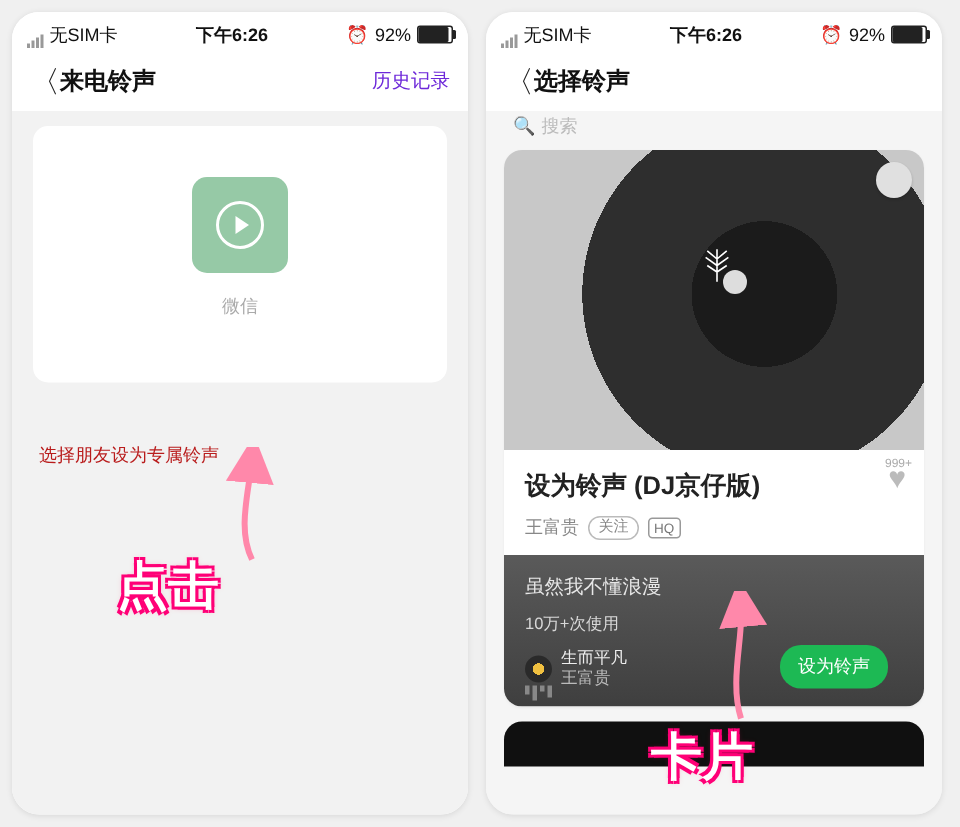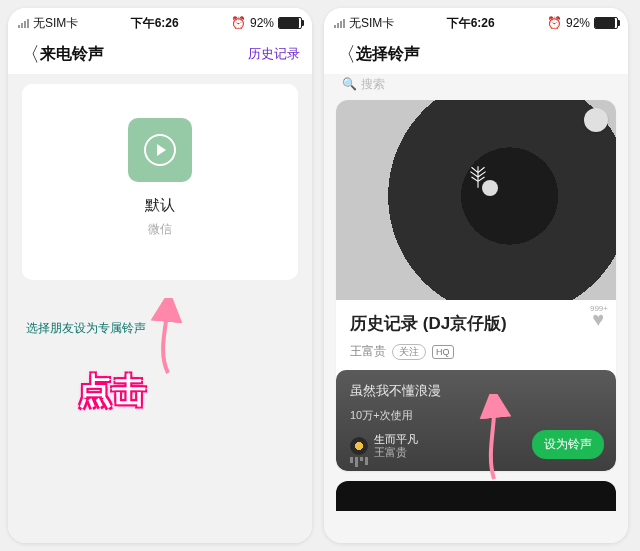--- a/index.html
+++ b/index.html
@@ -30,21 +30,21 @@
   .status-bar {
     height: 22px;
     display: flex;
     align-items: center;
     justify-content: space-between;
     padding: 4px 10px 0 10px;
     font-size: 12px;
     color: #111;
     background: #fff;
   }
-  .status-left { display:flex; align-items:center; gap:4px; font-weight:500;}
+  .status-left { display:flex; align-items:flex-end; gap:4px; font-weight:500;}
   .status-right { display:flex; align-items:center; gap:4px; }
   .sig {
     display:inline-flex; align-items:flex-end; gap:1px; height:10px;
   }
   .sig span { width:2px; background:#999; display:inline-block;}
   .sig span:nth-child(1){height:3px;}
   .sig span:nth-child(2){height:5px;}
   .sig span:nth-child(3){height:7px;}
   .sig span:nth-child(4){height:9px;}
   .batt {
@@ -91,21 +91,21 @@
   .play-circle { width:28px; height:28px; border-radius:50%; border:2px solid #fff;
     display:flex;align-items:center;justify-content:center;}
   .play-tri { width:0;height:0;border-left:9px solid #fff;border-top:6px solid transparent;border-bottom:6px solid transparent; margin-left:2px;}
   .tone-name { font-size:15px; color:#222; font-weight:500; margin-bottom:6px;}
   .tone-source { font-size:12px; color:#aaa; margin-bottom:24px;}
   .swap-btn {
     background:#f5f5f5; border-radius:6px; padding:10px 0;
     font-size:15px; color:#222; font-weight:500;
   }
   .tip {
-    font-size:12px; color:#0f766e; margin-top:40px;
+    font-size:12px; color:#b91c1c; margin-top:40px;
     padding-left:4px; text-align:left;
   }
 
   
   .right-body {
     height: calc(100% - 66px);
     background:#f5f5f5;
     overflow:hidden;
     position:relative;
   }
@@ -150,34 +150,33 @@
   .heart {
     position:absolute; right:12px; top:8px;
     color:#bbb; font-size:20px;
   }
   .like-count { position:absolute; right:8px; top:4px; font-size:8px; color:#aaa;}
   .dark-area {
     background: linear-gradient(#5a5a5a, #3f3f3f);
     color:#e7e7e7;
     padding: 12px 14px 12px 14px;
     position:relative;
-    border-radius:10px;
   }
   .lyric { font-size:13px; margin-bottom:8px; color:#e7e7e7;}
   .uses { font-size:11px; color:#d8d8d8; margin-bottom:10px;}
   .now-row { display:flex; align-items:center; gap:6px;}
   .disc-icon { width:18px;height:18px;border-radius:50%;
     background: radial-gradient(circle,#f0c040 0 30%, #2a2a2a 30% 100%);
     flex:none;
   }
   .now-text { font-size:11px; line-height:13px; }
   .now-text .t1 { color:#eee;}
   .now-text .t2 { color:#bbb;}
   .set-btn {
-    position:absolute; right:12px; bottom:12px;
+    position:absolute; right:24px; bottom:12px;
     background:#1db954; color:#fff; font-size:12px;
     padding:6px 12px; border-radius:14px; font-weight:500;
   }
   .eq { position:absolute; left:14px; bottom:4px; display:flex; gap:2px;}
   .eq span { width:3px; background:#888; display:inline-block;}
   .eq span:nth-child(1){height:6px;}
   .eq span:nth-child(2){height:10px;}
   .eq span:nth-child(3){height:4px;}
   .eq span:nth-child(4){height:8px;}
 
@@ -235,21 +234,20 @@
       <span class="title">来电铃声</span>
       <span class="action">历史记录</span>
     </div>
     <div class="left-body">
       <div class="card">
         <div class="tone-icon">
           <div class="play-circle">
               <div class="play-tri"></div>
             </div>
         </div>
-        <div class="tone-name">默认</div>
         <div class="tone-source">微信</div>
       </div>
       <div class="tip">选择朋友设为专属铃声</div>
     </div>
 
     <svg class="arrow" style="left:140px; top:290px; width:40px; height:80px;" viewBox="0 0 40 80">
       <defs>
         <marker id="ah1" markerWidth="8" markerHeight="8" refX="4" refY="4" orient="auto">
           <path d="M0,0 L8,4 L0,8 Z" fill="#f8a"></path>
         </marker>
@@ -293,21 +291,21 @@
       <div class="music-card">
         <div class="cover">
           <div class="arm"></div>
           <div class="tree">
             <svg viewBox="0 0 24 24">
                 <path d="M12 2 L12 22 M12 8 L6 3 M12 8 L18 3 M12 12 L5 7 M12 12 L19 7 M12 16 L6 12 M12 16 L18 12" stroke="#fff" stroke-width="1" fill="none"></path>
               </svg>
           </div>
         </div>
         <div class="meta">
-          <div class="song-title">历史记录 (DJ京仔版)</div>
+          <div class="song-title">设为铃声 (DJ京仔版)</div>
           <div class="artist-row">
             <span class="artist">王富贵</span>
             <span class="pill">关注</span>
             <span class="hq">HQ</span>
           </div>
           <span class="heart">♥</span>
           <span class="like-count">999+</span>
         </div>
         <div class="dark-area">
           <div class="lyric">虽然我不懂浪漫</div>
@@ -332,16 +330,17 @@
       <div class="next-card"></div>
 
       <svg class="arrow" style="left:150px; top:320px; width:40px; height:90px;" viewBox="0 0 40 90">
         <defs>
           <marker id="ah2" markerWidth="8" markerHeight="8" refX="4" refY="4" orient="auto">
             <path d="M0,0 L8,4 L0,8 Z" fill="#f8a"></path>
           </marker>
         </defs>
         <path d="M20,85 C12,60 22,30 20,8" stroke="#f8a" stroke-width="4" fill="none" marker-end="url(#ah2)"></path>
       </svg>
+      <div class="anno" style="left:110px; top:408px;">卡片</div>
     </div>
   </div>
 
 </div>
 
 </body></html>

